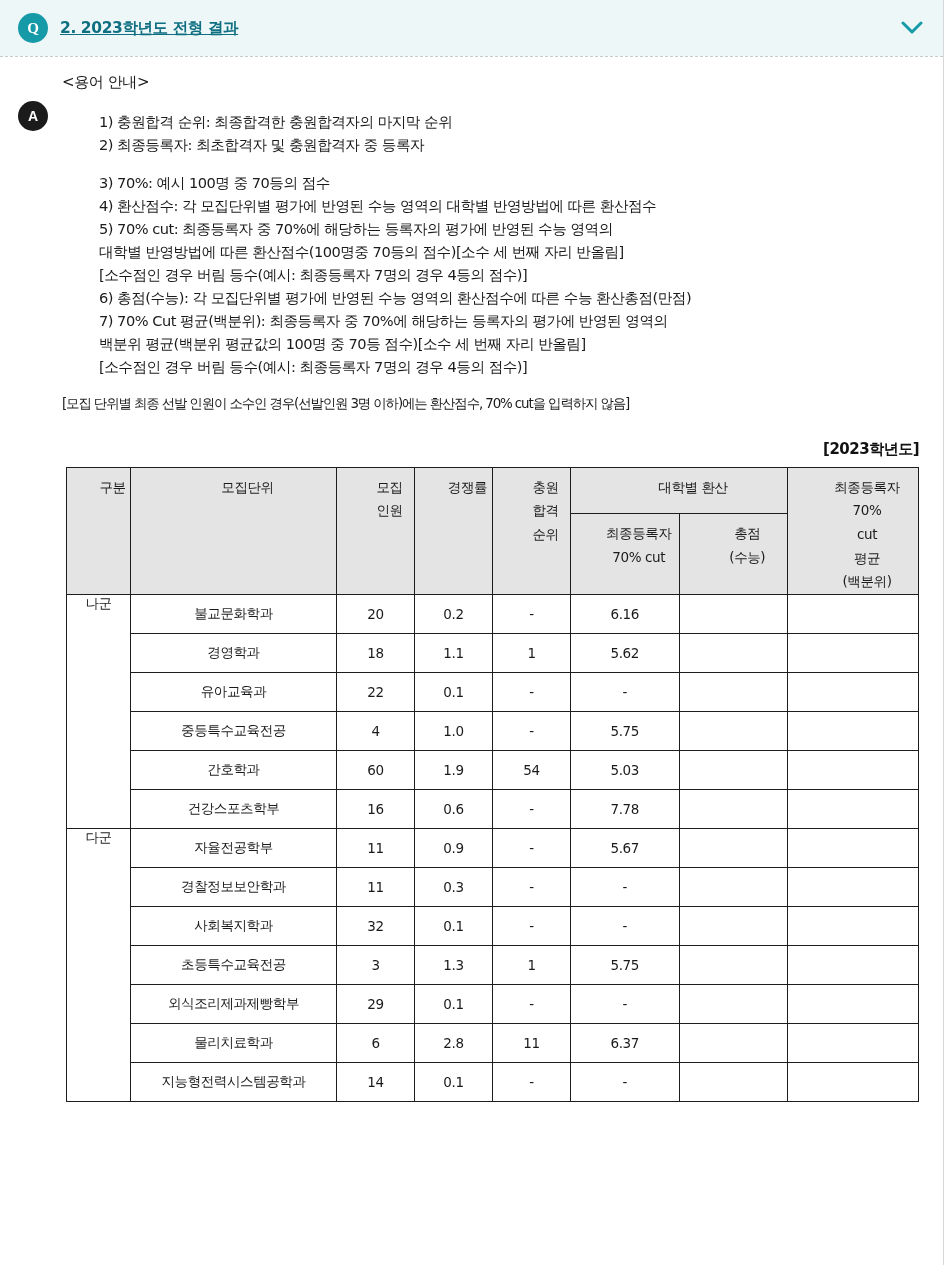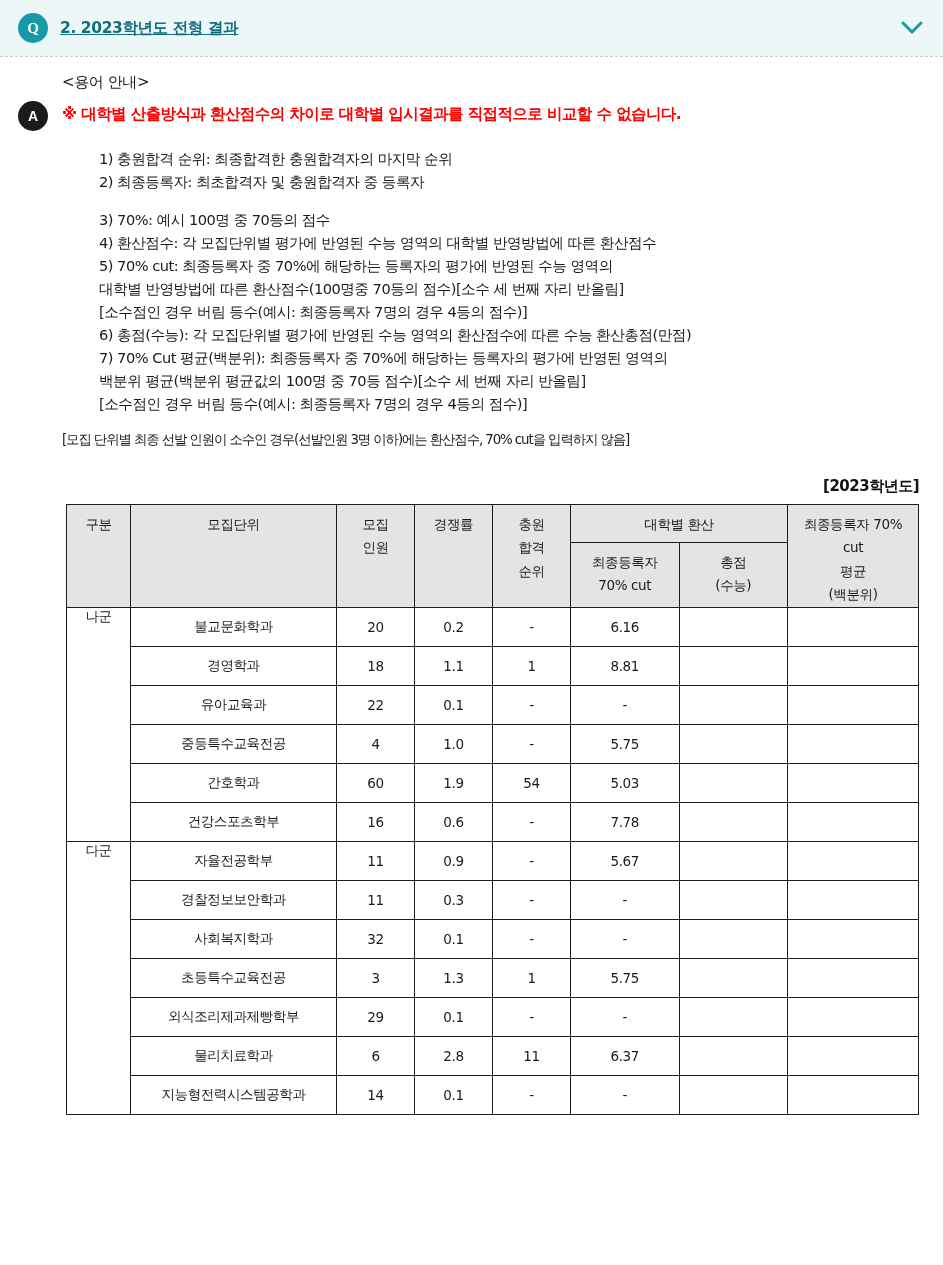--- a/index.html
+++ b/index.html
@@ -89,21 +89,21 @@
     left: 18px;
     top: 44px;
   }
   .content {
     padding-left: 62px;
     padding-right: 24px;
   }
   .term-head {
     font-size: 15px;
     letter-spacing: -0.4px;
-    margin: 0 0 12px 0;
+    margin: 0 0 18px 0;
     color: #1a1a1a;
   }
   .warning {
     font-size: 15.5px;
     font-weight: bold;
     color: #ff0000;
     letter-spacing: -0.6px;
     margin: 0 0 22px 0;
     line-height: 1.35;
   }
@@ -147,20 +147,21 @@
     letter-spacing: -0.4px;
     color: #1a1a1a;
     font-weight: normal;
     padding: 0 2px;
   }
   table.result thead th {
     background: #e4e4e4;
     line-height: 1.75;
     vertical-align: top;
     padding-top: 8px;
+    padding-left: 30px;
   }
   th.h-gubun   { width: 64px; }
   th.h-unit    { width: 206px; font-family: Liberation Serif, serif; }
   th.h-quota   { width: 78px; }
   th.h-ratio   { width: 78px; }
   th.h-rank    { width: 78px; }
   th.h-cut     { width: 104px; }
   th.h-total   { width: 100px; }
   th.h-avg     { width: 131px; }
 
@@ -199,21 +200,20 @@
   <div class="answer-body">
 
     <div class="badge-a-wrap">
       <div class="badge badge-a">A</div>
     </div>
 
     <div class="content">
 
       <p class="term-head">&lt;용어 안내&gt;</p>
 
-      <p class="warning">※ 대학별 산출방식과 환산점수의 차이로 대학별 입시결과를 직접적으로 비교할 수 없습니다.</p>
 
       <div>
         <div class="note-line">1) 충원합격 순위: 최종합격한 충원합격자의 마지막 순위</div>
         <div class="note-line">2) 최종등록자: 최초합격자 및 충원합격자 중 등록자</div>
       </div>
 
       <div class="note-gap"></div>
 
       <div>
         <div class="note-line">3) 70%: 예시 100명 중 70등의 점수</div>
@@ -276,21 +276,21 @@
               <td>-</td>
               <td>6.16</td>
               <td></td>
               <td></td>
             </tr>
             <tr>
               <td class="unit-cell">경영학과</td>
               <td>18</td>
               <td>1.1</td>
               <td>1</td>
-              <td>8.81</td>
+              <td>5.62</td>
               <td></td>
               <td></td>
             </tr>
             <tr>
               <td class="unit-cell">유아교육과</td>
               <td>22</td>
               <td>0.1</td>
               <td>-</td>
               <td>-</td>
               <td></td>

